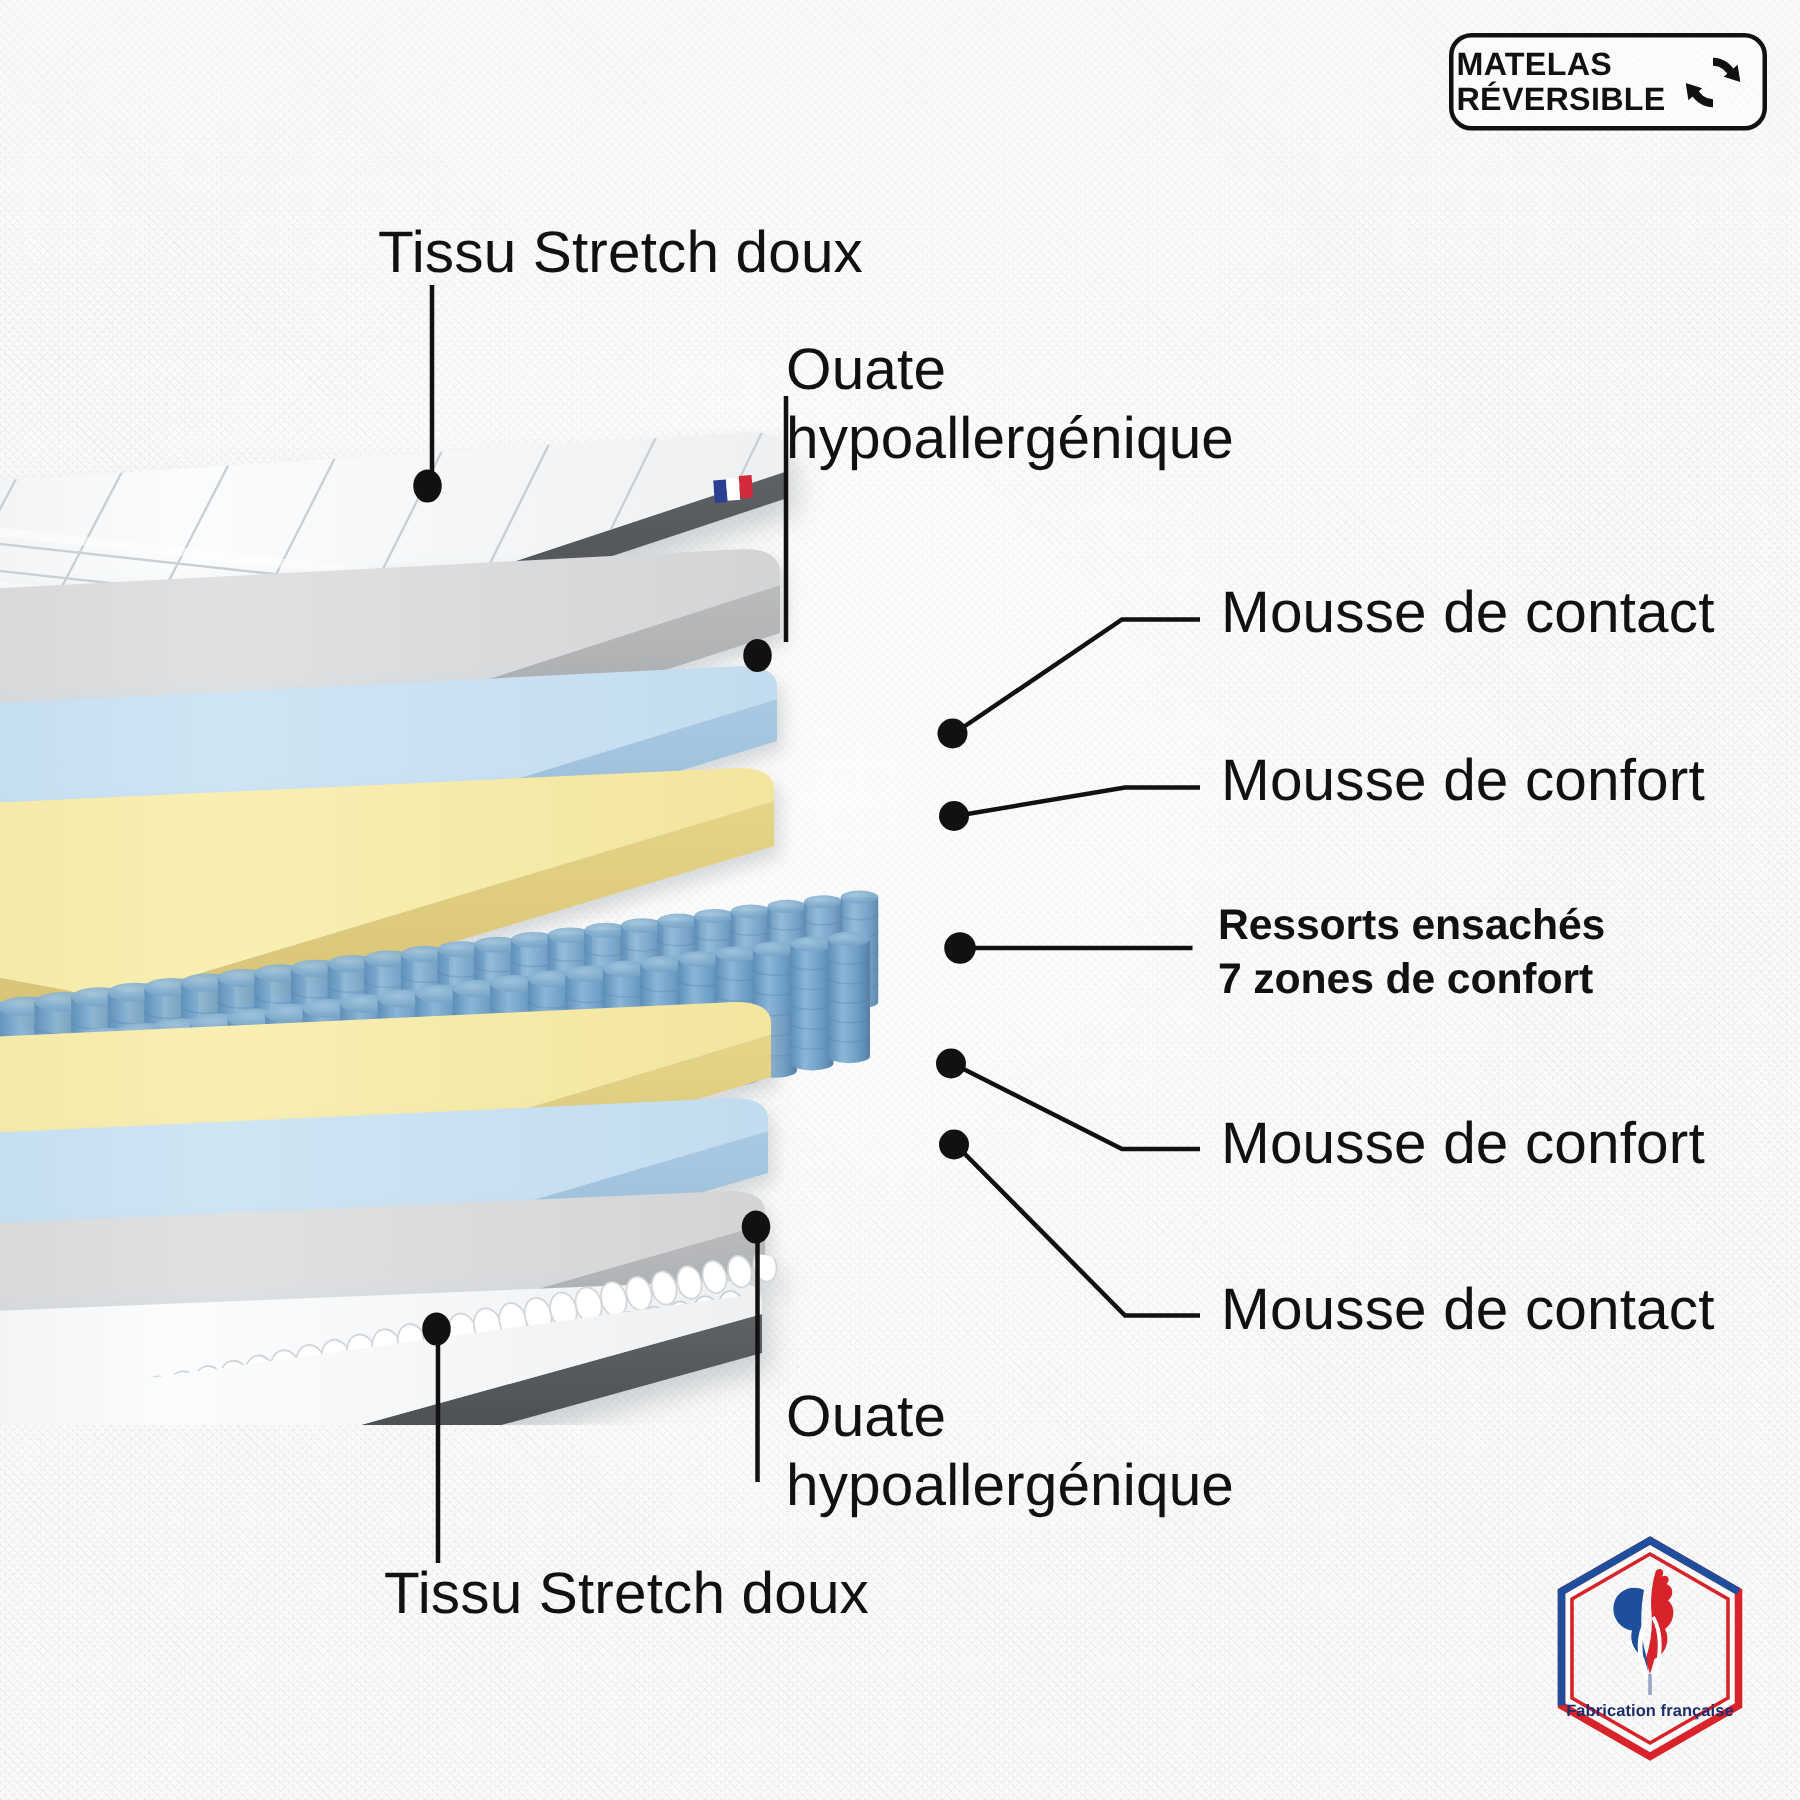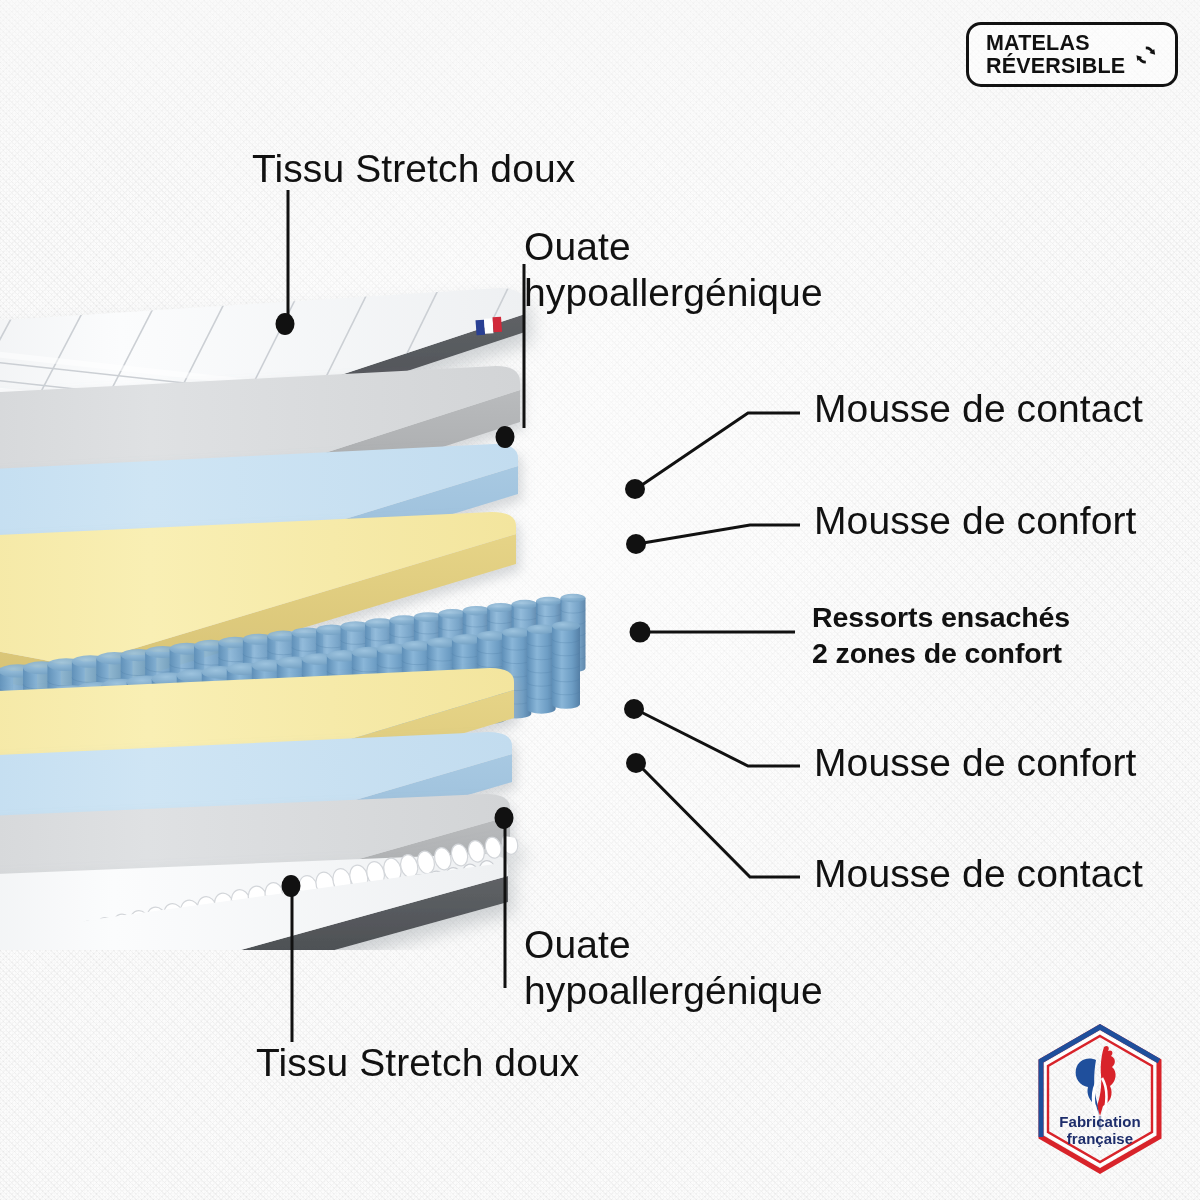--- a/index.html
+++ b/index.html
@@ -43,32 +43,32 @@
   
   #leaders{position:absolute;inset:0;pointer-events:none;}
 
   
   #badge-rev{
     position:absolute;right:22px;top:22px;
     width:212px;height:65px;
     border:3.5px solid #111;border-radius:15px;
     background:rgba(255,255,255,.5);
     display:flex;align-items:center;justify-content:flex-start;gap:9px;
-    padding:0 17px;box-sizing:border-box;
+    padding:0 2px;box-sizing:border-box;
   }
   #badge-rev .txt{
     font-size:21.5px;font-weight:700;color:#111;line-height:1.07;
     letter-spacing:.2px;text-align:left;white-space:pre-line;
   }
 
   
   #badge-fr{position:absolute;right:26px;bottom:22px;width:148px;height:158px;}
   #badge-fr .cap{
     position:absolute;left:0;right:0;bottom:31px;text-align:center;
-    font-size:15px;font-weight:700;color:#1d2d6b;letter-spacing:.05px;
+    font-size:11px;font-weight:700;color:#1d2d6b;letter-spacing:.05px;
   }
 </style>
 </head>
 <body>
 
 <div id="bg">
   <div class="weave"></div>
   <div class="vig"></div>
 </div>
 
@@ -1029,21 +1029,21 @@
   <div class="lbl" style="left:252px;top:146px;">Tissu Stretch doux</div>
 
   <div class="lbl" style="left:524px;top:224px;">Ouate
 hypoallergénique</div>
 
   <div class="lbl" style="left:814px;top:386px;">Mousse de contact</div>
 
   <div class="lbl" style="left:814px;top:498px;">Mousse de confort</div>
 
   <div class="lbl bold" style="left:812px;top:600px;">Ressorts ensachés
-2 zones de confort</div>
+7 zones de confort</div>
 
   <div class="lbl" style="left:814px;top:740px;">Mousse de confort</div>
 
   <div class="lbl" style="left:814px;top:851px;">Mousse de contact</div>
 
   <div class="lbl" style="left:524px;top:922px;">Ouate
 hypoallergénique</div>
 
   <div class="lbl" style="left:256px;top:1040px;">Tissu Stretch doux</div>
 

